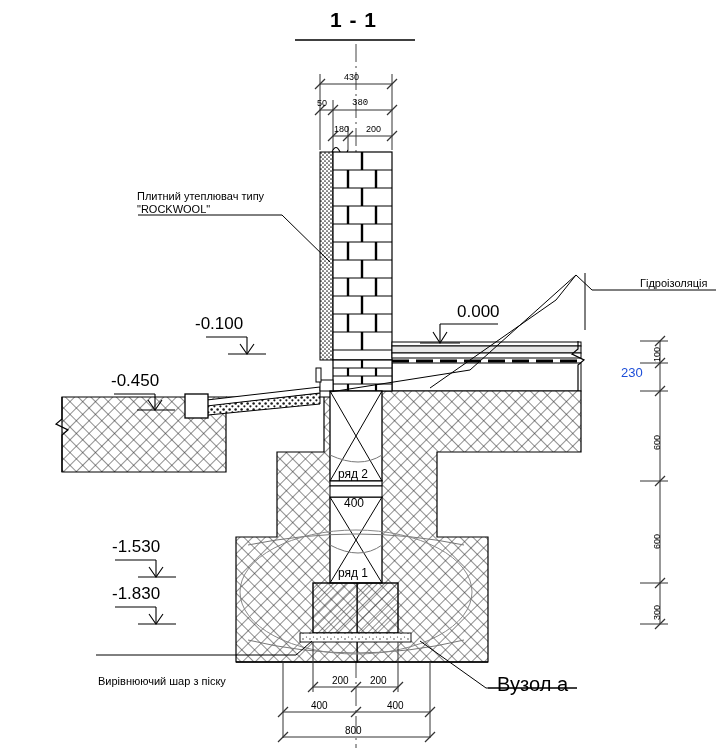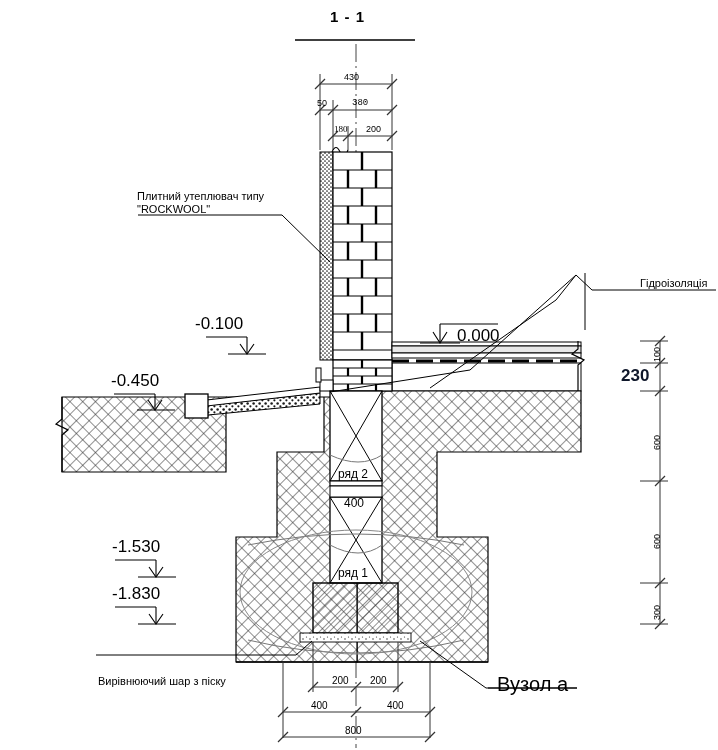--- a/index.html
+++ b/index.html
@@ -1,26 +1,26 @@
 <!DOCTYPE html>
 <html><head>
 <meta charset="utf-8">
 <style>
   html,body{margin:0;padding:0;background:#ffffff;}
   body{width:718px;height:750px;position:relative;overflow:hidden;
        font-family:"Liberation Sans",sans-serif;color:#000;}
   #stage{position:absolute;left:0;top:0;width:718px;height:750px;}
   svg{position:absolute;left:0;top:0;}
   .lbl{position:absolute;white-space:pre;line-height:1.15;}
-  .title{font-size:15px;font-weight:700;letter-spacing:1px;}
+  .title{font-size:21px;font-weight:700;letter-spacing:1px;}
   .elev{font-size:17px;}
   .note{font-size:11px;}
   .dimtxt{font-size:9px;}
   .dimtxt10{font-size:10px;}
-  .red{color:#0f172a;font-size:17px;font-weight:700;}
+  .red{color:#1d4ed8;font-size:13px;font-weight:400;}
   .vert{transform:rotate(-90deg);transform-origin:left top;}
   .ryad{font-size:12px;}
 </style>
 </head>
 <body>
 
 <div id="stage">
 
 <svg width="718" height="750" viewBox="0 0 718 750">
   <defs>
@@ -280,33 +280,33 @@
     <line x1="278" y1="742" x2="288" y2="732"></line>
     <line x1="425" y1="742" x2="435" y2="732"></line>
   </g>
 </svg>
 
 <div class="lbl title" style="left:330px;top:8px;">1 - 1</div>
 
 <div class="lbl dimtxt" style="left:344px;top:72px;">430</div>
 <div class="lbl dimtxt" style="left:317px;top:98px;">50</div>
 <div class="lbl dimtxt" style="left:352px;top:98px;font-family:Liberation Mono, monospace;">380</div>
-<div class="lbl dimtxt" style="left:334px;top:124px;font-family:Liberation Serif, serif;">180</div>
+<div class="lbl dimtxt" style="left:334px;top:124px;">180</div>
 <div class="lbl dimtxt" style="left:366px;top:124px;">200</div>
 
 <div class="lbl note" style="left:137px;top:190px;width:155px;">Плитний утеплювач типу</div>
 <div class="lbl note" style="left:137px;top:203px;width:155px;">"ROCKWOOL"</div>
 
 <div class="lbl" style="left:593px;top:277px;font-size:11px;margin-left:47px;">Гідроізоляція</div>
 
 <div class="lbl" style="left:98px;top:643px;font-size:11px;margin-top:32px;">Вирівнюючий шар з піску</div>
 
 <div class="lbl" style="left:497px;top:673px;font-size:20px;">Вузол а</div>
 
-<div class="lbl elev" style="left:457px;top:302px;margin-top:24px;">0.000</div>
+<div class="lbl elev" style="left:457px;top:302px;">0.000</div>
 <div class="lbl elev" style="left:195px;top:314px;text-align:right;">-0.100</div>
 <div class="lbl elev" style="left:111px;top:371px;">-0.450</div>
 <div class="lbl elev" style="left:112px;top:537px;">-1.530</div>
 <div class="lbl elev" style="left:112px;top:584px;">-1.830</div>
 
 <div class="lbl ryad" style="left:338px;top:468px;">ряд 2</div>
 <div class="lbl ryad" style="left:344px;top:497px;">400</div>
 <div class="lbl ryad" style="left:338px;top:567px;">ряд 1</div>
 
 <div class="lbl dimtxt vert" style="left:652px;top:362px;">100</div>

